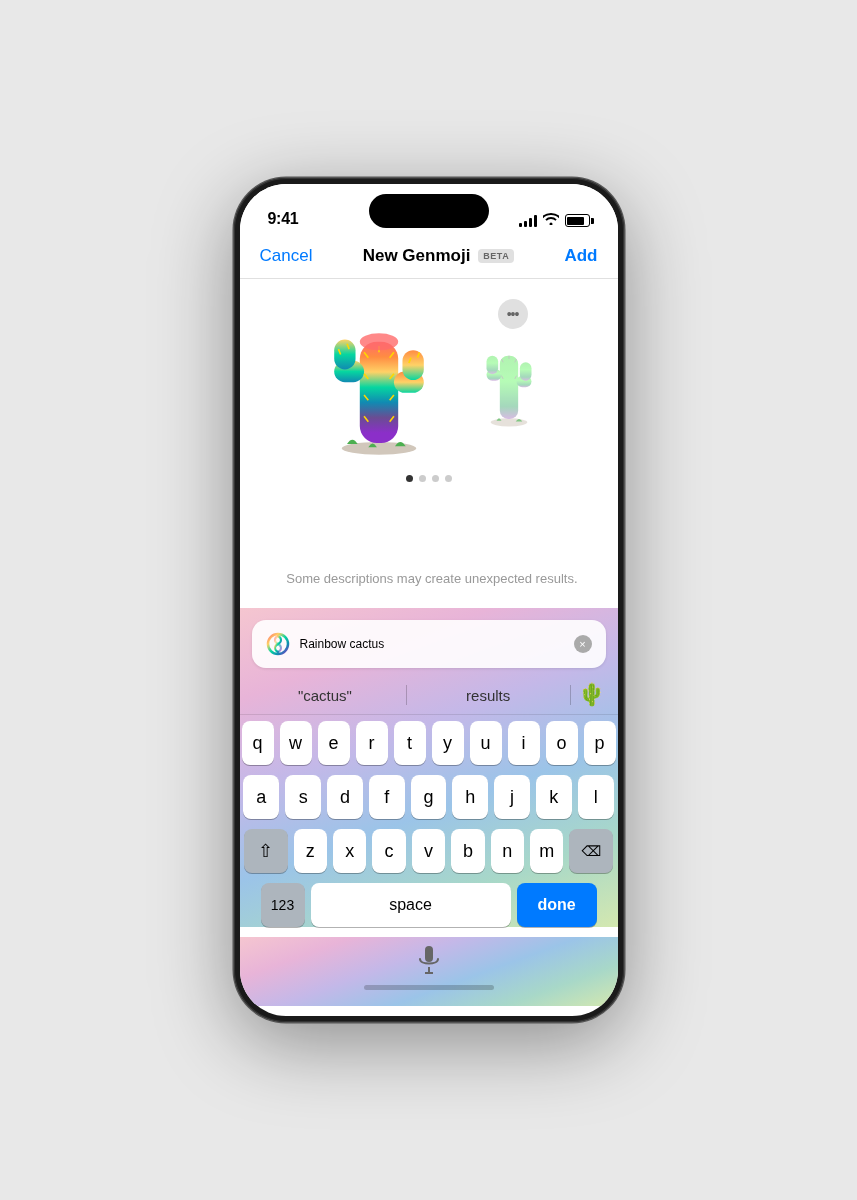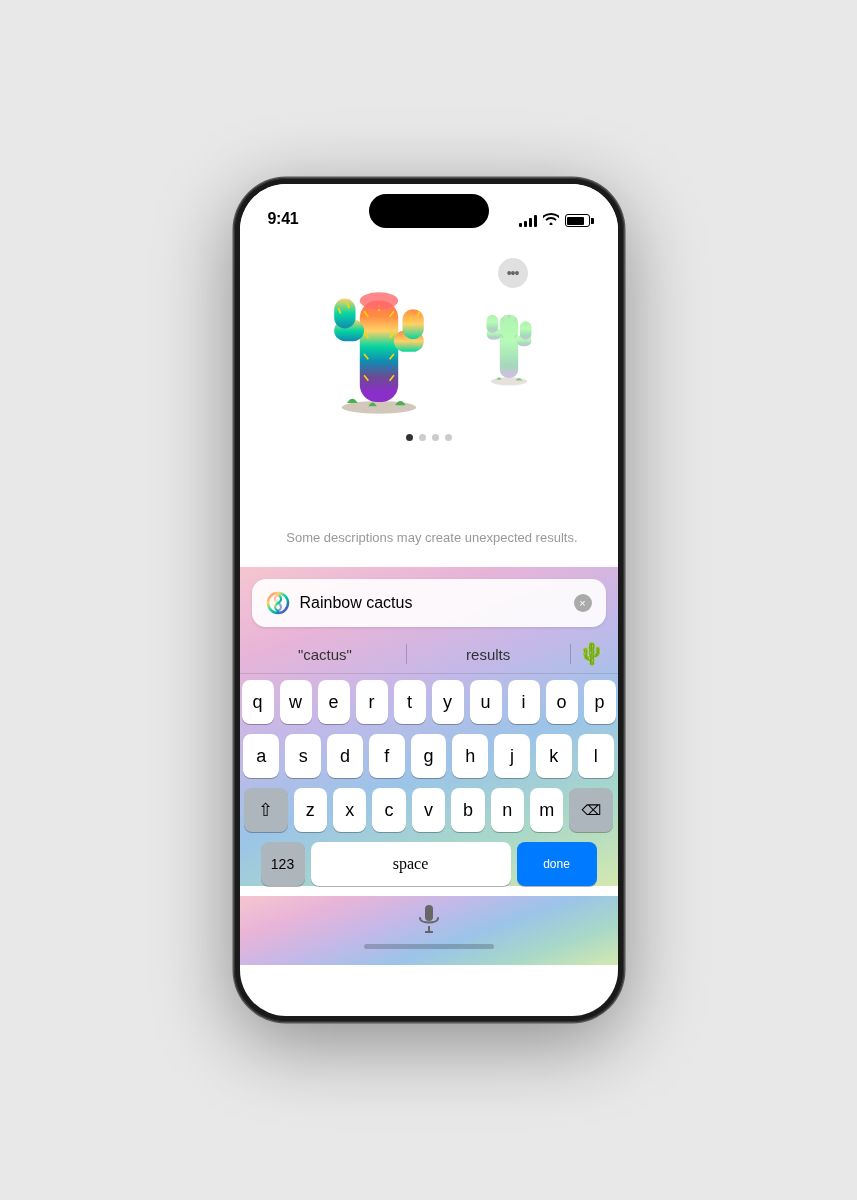--- a/index.html
+++ b/index.html
@@ -280,21 +280,21 @@
     }
 
     .genmoji-icon {
       width: 24px;
       height: 24px;
       flex-shrink: 0;
     }
 
     .search-input-text {
       flex: 1;
-      font-size: 16px;
+      font-size: 12px;
       color: #000;
     }
 
     .clear-button {
       width: 18px;
       height: 18px;
       background: #aaa;
       border-radius: 50%;
       display: flex;
       align-items: center;
@@ -369,30 +369,29 @@
       max-width: 46px;
       min-width: 44px;
       color: #000;
     }
 
     .key.space {
       background: #fff;
       max-width: 200px;
       flex: 4;
       font-size: 16px;
-      font-family: Liberation Serif, serif;
     }
 
     .key.done {
       background: #007AFF;
       color: #fff;
       max-width: 80px;
       min-width: 76px;
-      font-size: 12px;
-      font-weight: 400;
+      font-size: 16px;
+      font-weight: 700;
     }
 
     .key.num {
       background: #adb5bd;
       font-size: 14px;
       max-width: 44px;
       min-width: 42px;
     }
 
     .key.shift {
@@ -455,20 +454,28 @@
             <path d="M8 6c1.7 0 3.2.7 4.3 1.8l1.4-1.4A8 8 0 0 0 8 4a8 8 0 0 0-5.7 2.4L3.7 7.8A5.6 5.6 0 0 1 8 6z" fill="#000"></path>
             <path d="M8 2a11.5 11.5 0 0 1 8.1 3.3l1.4-1.4A13.5 13.5 0 0 0 8 0a13.5 13.5 0 0 0-9.5 3.9l1.4 1.4A11.5 11.5 0 0 1 8 2z" fill="#000"></path>
           </svg>
         </span>
         <div class="battery-icon">
           <div class="battery-fill"></div>
         </div>
       </div>
     </div>
 
+    <div class="nav-bar">
+      <span class="nav-cancel">Cancel</span>
+      <div class="nav-title-container">
+        <span class="nav-title">New Genmoji</span>
+        <span class="beta-badge">BETA</span>
+      </div>
+      <span class="nav-add">Add</span>
+    </div>
 
     <div class="emoji-preview-area">
       <div class="more-button">
         <span style="font-size:14px;color:#666;letter-spacing:-1px">•••</span>
       </div>
 
       <div class="emoji-carousel">
 
         <svg class="cactus-large cactus-svg" viewBox="0 0 120 150" xmlns="http://www.w3.org/2000/svg">
           <defs>

